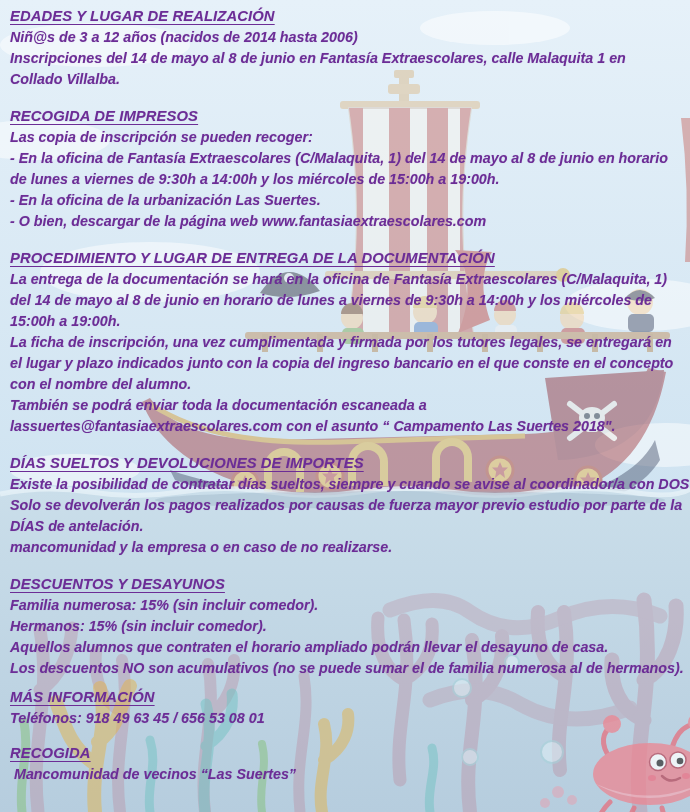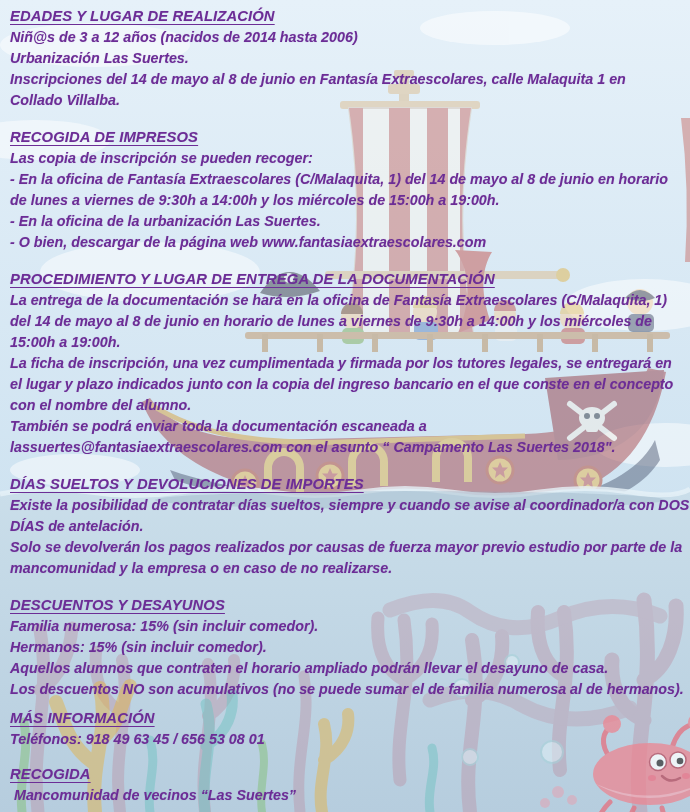--- a/index.html
+++ b/index.html
@@ -218,21 +218,20 @@
         <ellipse cx="36" cy="-2" rx="4" ry="3" fill="#f06d80"></ellipse>
         <path d="M12,-2 Q20,6 30,0" stroke="#b84a5c" stroke-width="2.5" fill="none" stroke-linecap="round"></path>
       </g>
     </g>
   </svg>
 
   <main class="content" id="sections">
       <section>
         <h2 class="heading">EDADES Y LUGAR DE REALIZACIÓN</h2>
         <div class="line">Niñ@s de 3 a 12 años (nacidos de 2014 hasta 2006)</div>
-        <div class="line">Urbanización Las Suertes.</div>
         <div class="line">Inscripciones del 14 de mayo al 8 de junio en Fantasía Extraescolares, calle Malaquita 1 en</div>
         <div class="line">Collado Villalba.</div>
       </section>
       <section>
         <h2 class="heading">RECOGIDA DE IMPRESOS</h2>
         <div class="line">Las copia de inscripción se pueden recoger:</div>
         <div class="line">- En la oficina de Fantasía Extraescolares (C/Malaquita, 1) del 14 de mayo al 8 de junio en horario</div>
         <div class="line">de lunes a viernes de 9:30h a 14:00h y los miércoles de 15:00h a 19:00h.</div>
         <div class="line">- En la oficina de la urbanización Las Suertes.</div>
         <div class="line">- O bien, descargar de la página web www.fantasiaextraescolares.com</div>
@@ -244,22 +243,22 @@
         <div class="line">15:00h a 19:00h.</div>
         <div class="line">La ficha de inscripción, una vez cumplimentada y firmada por los tutores legales, se entregará en</div>
         <div class="line">el lugar y plazo indicados junto con la copia del ingreso bancario en el que conste en el concepto</div>
         <div class="line">con el nombre del alumno.</div>
         <div class="line">También se podrá enviar toda la documentación escaneada a</div>
         <div class="line">lassuertes@fantasiaextraescolares.com con el asunto “ Campamento Las Suertes 2018".</div>
       </section>
       <section>
         <h2 class="heading">DÍAS SUELTOS Y DEVOLUCIONES DE IMPORTES</h2>
         <div class="line">Existe la posibilidad de contratar días sueltos, siempre y cuando se avise al coordinador/a con DOS</div>
+        <div class="line">Solo se devolverán los pagos realizados por causas de fuerza mayor previo estudio por parte de la</div>
         <div class="line">DÍAS de antelación.</div>
-        <div class="line">Solo se devolverán los pagos realizados por causas de fuerza mayor previo estudio por parte de la</div>
         <div class="line">mancomunidad y la empresa o en caso de no realizarse.</div>
       </section>
       <section>
         <h2 class="heading">DESCUENTOS Y DESAYUNOS</h2>
         <div class="line">Familia numerosa: 15% (sin incluir comedor).</div>
         <div class="line">Hermanos: 15% (sin incluir comedor).</div>
         <div class="line">Aquellos alumnos que contraten el horario ampliado podrán llevar el desayuno de casa.</div>
         <div class="line">Los descuentos NO son acumulativos (no se puede sumar el de familia numerosa al de hermanos).</div>
       </section>
       <section>

